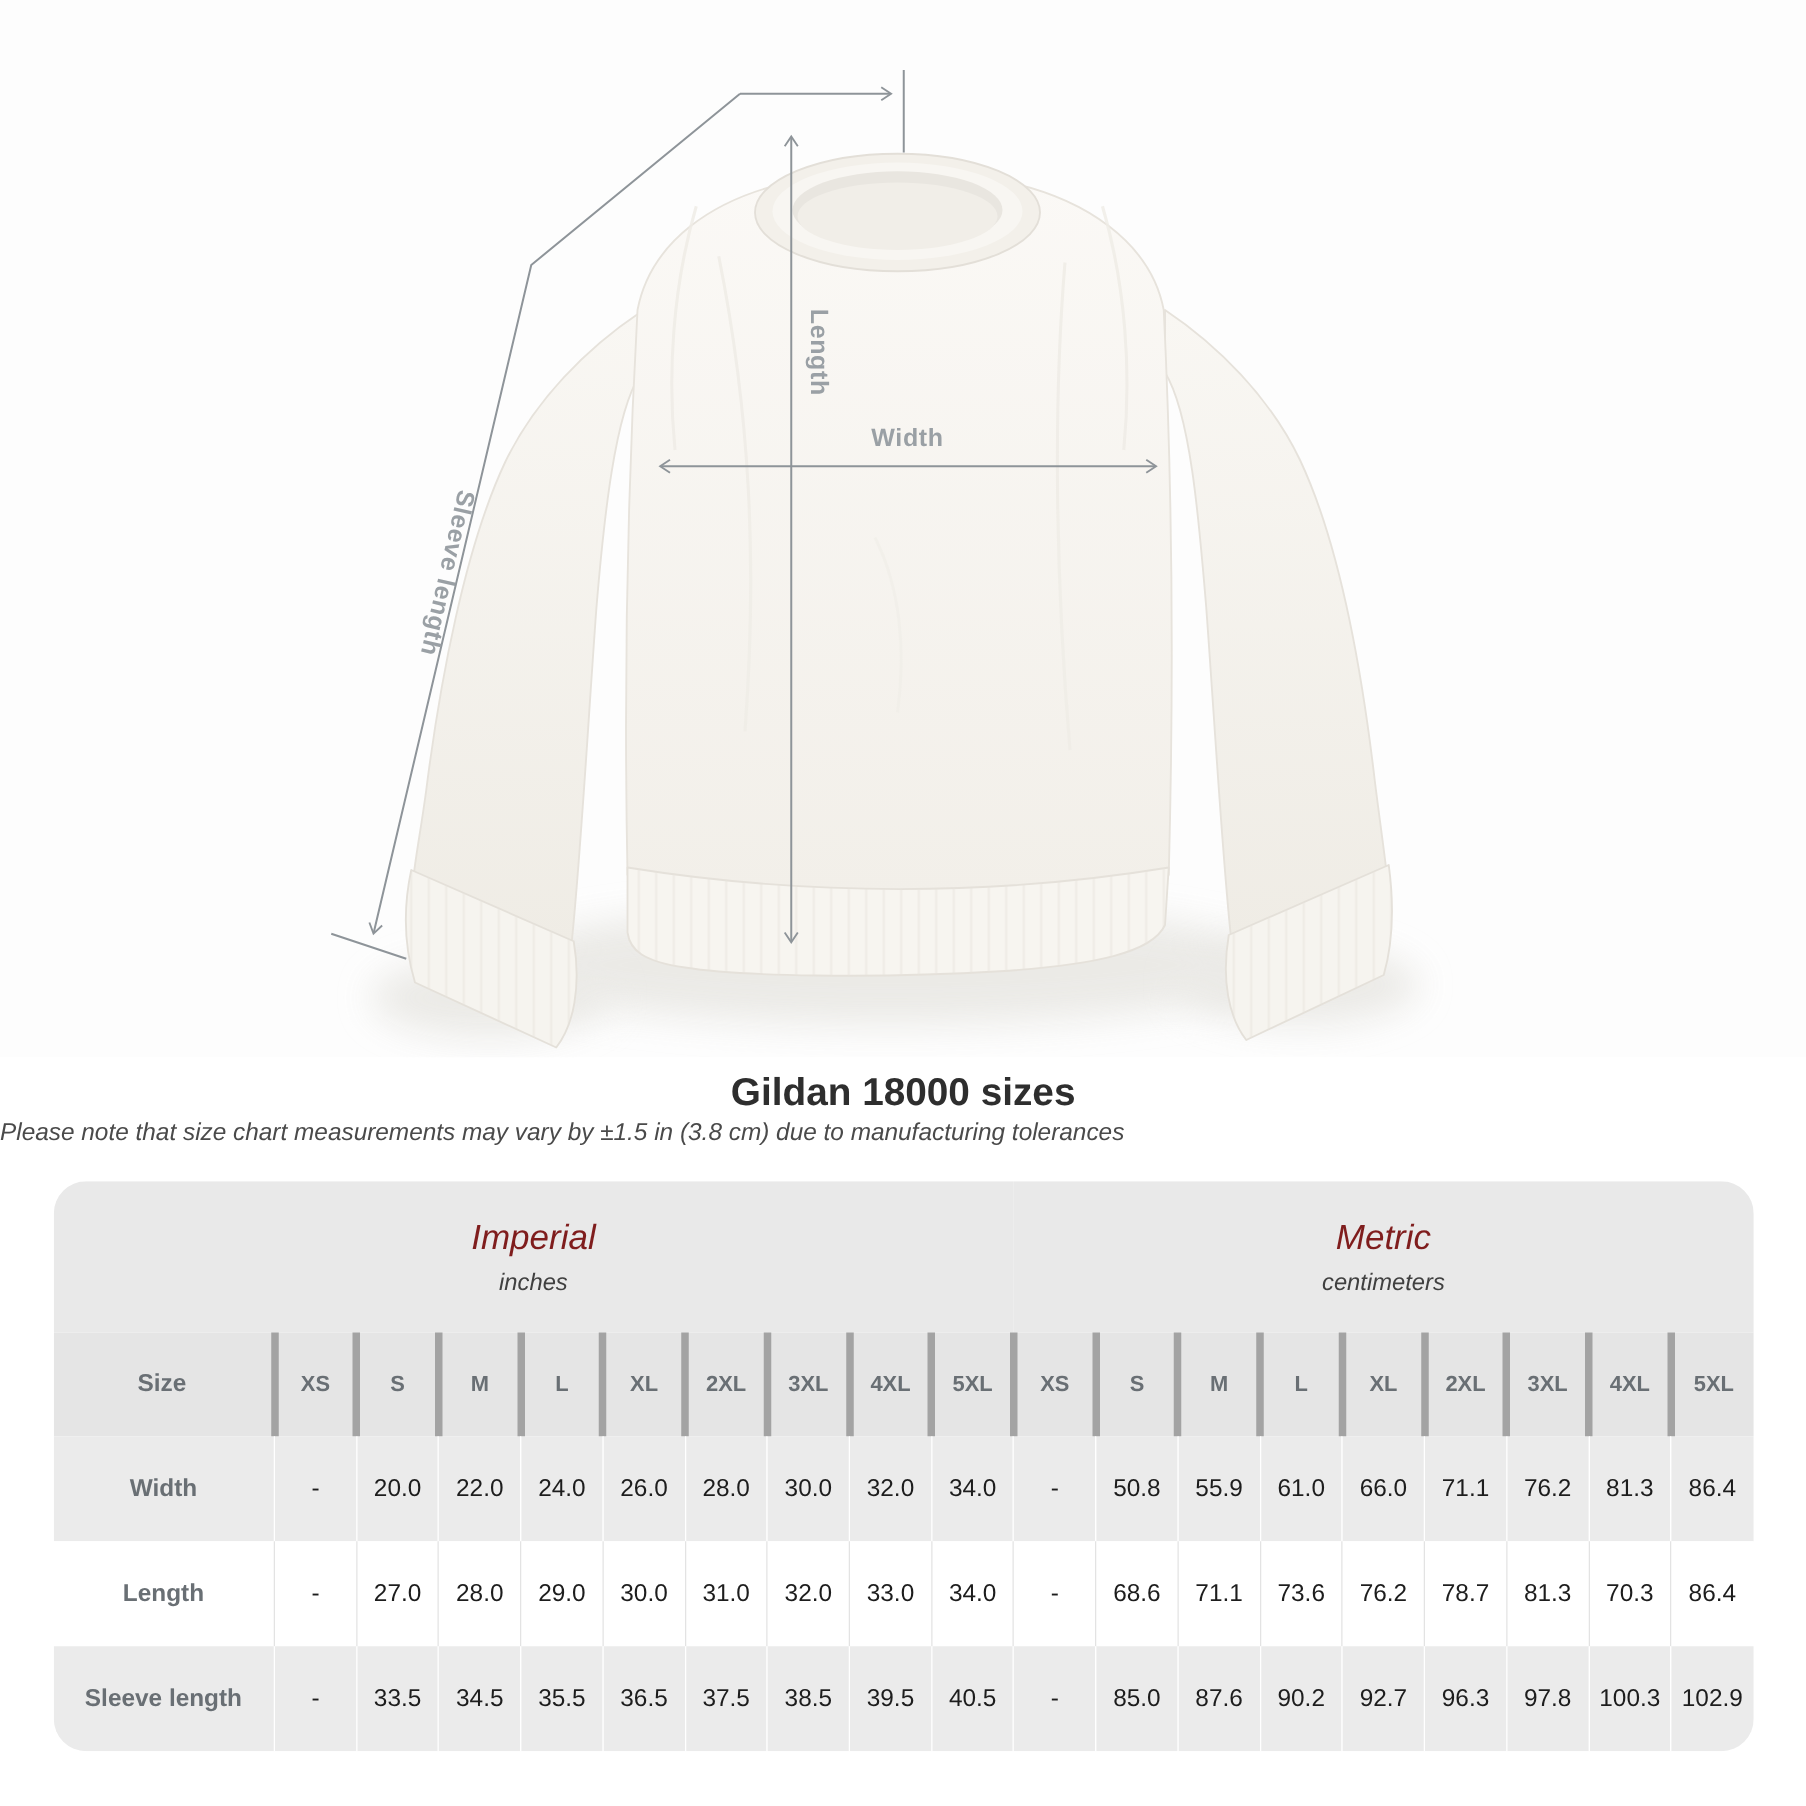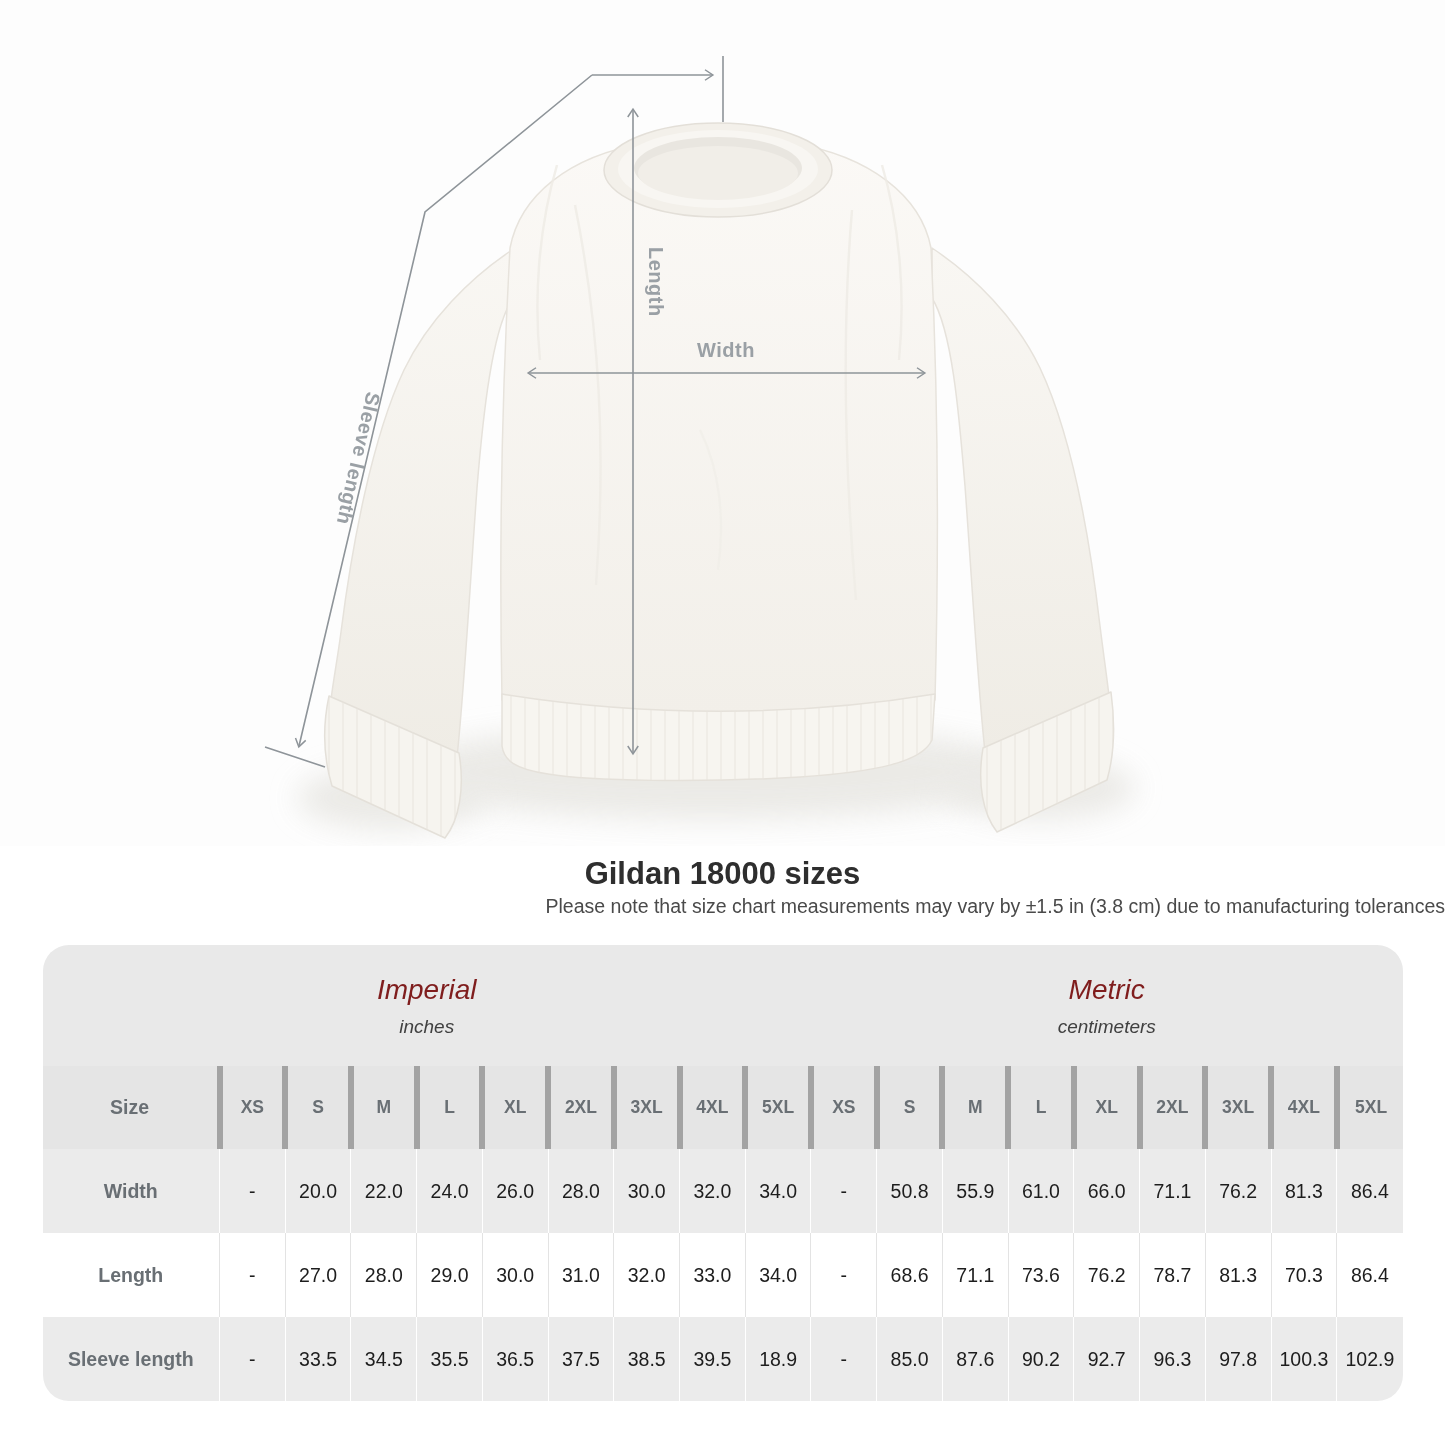--- a/index.html
+++ b/index.html
@@ -8,21 +8,21 @@
     font-family:"Liberation Sans", sans-serif;
   }
   .hero{position:relative;width:1445px;height:846px;}
   .hero svg{display:block;width:1445px;height:846px;}
 
   .page-title{
     text-align:center;font-size:31px;font-weight:bold;color:#2e2e2e;
     margin:10px 0 0 0;line-height:36px;
   }
   .tolerance-note{
-    text-align:right;font-size:19.5px;color:#4a4a4a;
+    text-align:left;font-style:italic;font-size:19.5px;color:#4a4a4a;
     margin:3px 0 0 0;line-height:23px;
   }
 
   .table-wrap{
     width:1360px;margin:27px auto 0 auto;border-radius:26px;overflow:hidden;
     background:#ffffff;
   }
   table.size-table{width:100%;border-collapse:collapse;table-layout:fixed;}
   col.c-label{width:177px;}
 
@@ -233,21 +233,21 @@
       <tr class="data gray">
         <td class="rowlabel">Sleeve length</td>
         <td>-</td>
         <td>33.5</td>
         <td>34.5</td>
         <td>35.5</td>
         <td>36.5</td>
         <td>37.5</td>
         <td>38.5</td>
         <td>39.5</td>
-        <td>18.9</td>
+        <td>40.5</td>
         <td>-</td>
         <td>85.0</td>
         <td>87.6</td>
         <td>90.2</td>
         <td>92.7</td>
         <td>96.3</td>
         <td>97.8</td>
         <td>100.3</td>
         <td>102.9</td>
       </tr>

